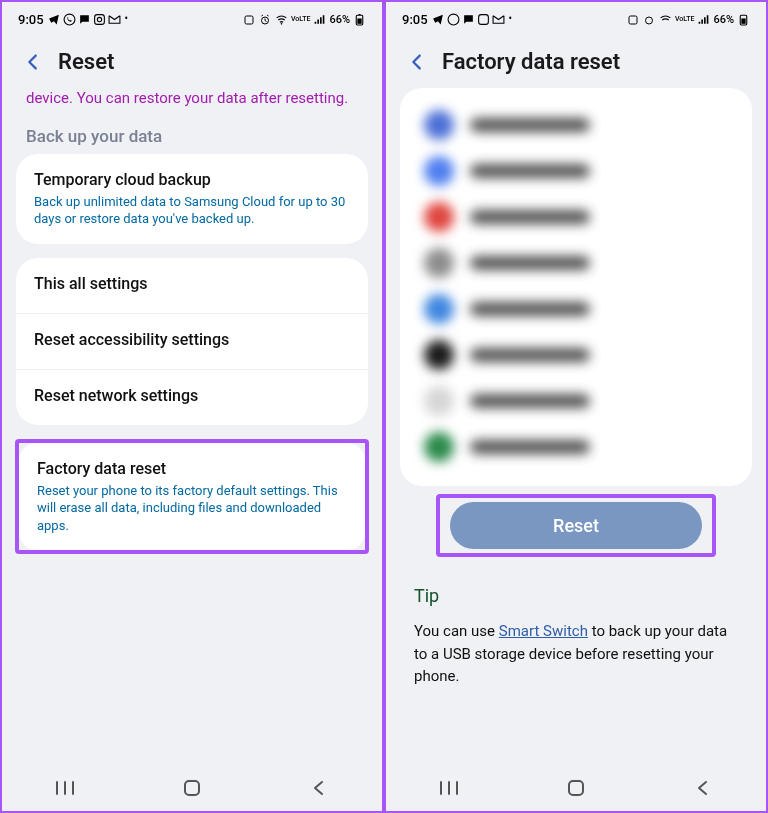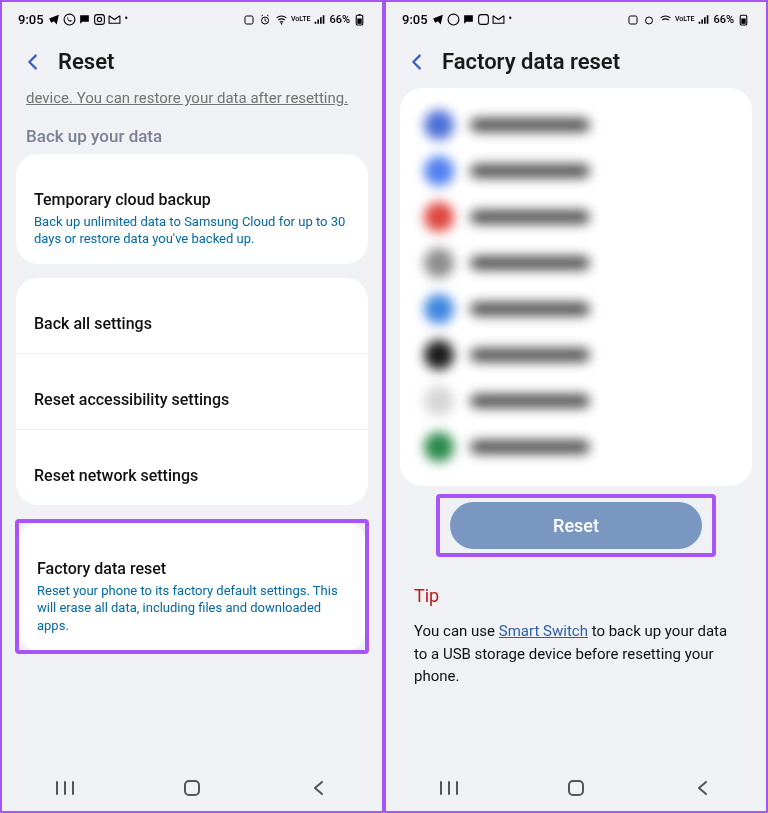--- a/index.html
+++ b/index.html
@@ -7,40 +7,40 @@
     .phone { width: 384px; height: 813px; border: 2px solid #a855f7; background: #f0f1f4; position: relative; overflow: hidden; }
     .status-bar { display: flex; justify-content: space-between; align-items: center; padding: 10px 16px 4px; font-size: 13px; font-weight: 500; color: #000; }
     .status-left { display: flex; align-items: center; gap: 4px; }
     .status-right { display: flex; align-items: center; gap: 3px; font-size: 11px; }
     .status-icons { display: flex; gap: 2px; }
     .mini-icon { width: 13px; height: 13px; display: inline-flex; align-items: center; justify-content: center; }
     .header-bar { display: flex; align-items: center; padding: 18px 20px 14px; gap: 14px; }
     .page-title { font-size: 22px; font-weight: 600; color: #1a1a1a; }
     .back-arrow { width: 22px; height: 22px; }
     .content-area { padding: 0 14px; }
-    .intro-text { padding: 0 10px 10px; font-size: 15px; color: #737373; line-height: 1.45; text-decoration: underline; }
+    .intro-text { padding: 0 10px 10px; font-size: 15px; color: #a21caf; line-height: 1.45; }
     .section-label { padding: 6px 10px 8px; font-size: 17px; color: #7a8194; font-weight: 500; }
     .card { background: #fff; border-radius: 22px; overflow: hidden; margin-bottom: 14px; }
     .card-item { padding: 16px 18px; }
     .card-item.divider { border-top: 1px solid #eceef1; }
-    .item-title { font-size: 16px; font-weight: 500; color: #111; margin-bottom: 4px; margin-top: 20px; }
+    .item-title { font-size: 16px; font-weight: 500; color: #111; margin-bottom: 4px; }
     .item-desc { font-size: 13px; color: #0369a1; line-height: 1.35; }
     .highlight-box { border: 4px solid #a855f7; border-radius: 4px; margin: 0 -1px; }
     .highlight-box .card { margin-bottom: 0; border-radius: 18px; }
     .nav-bar { position: absolute; bottom: 0; left: 0; right: 0; height: 46px; display: flex; justify-content: space-around; align-items: center; background: #f0f1f4; }
     .nav-btn { width: 60px; display: flex; justify-content: center; }
     
     .app-list { background: #fff; border-radius: 22px; padding: 14px 10px 16px; margin: 0 14px 8px; }
     .app-row { display: flex; align-items: center; gap: 16px; padding: 8px 14px; }
     .app-icon { width: 30px; height: 30px; border-radius: 50%; filter: blur(6px); }
     .app-name { height: 14px; width: 120px; background: #333; border-radius: 7px; filter: blur(6px); opacity: 0.85; }
     .reset-btn-wrap { padding: 4px 10px; margin: 0 50px; border: 4px solid #a855f7; border-radius: 4px; display: flex; justify-content: center; }
     .reset-btn { background: #7a97c2; color: #fff; font-size: 18px; font-weight: 500; border: none; border-radius: 26px; padding: 13px 0; width: 100%; }
     .tip-section { padding: 28px 28px 10px; }
-    .tip-label { font-size: 18px; color: #b91c1c; margin-bottom: 14px; }
+    .tip-label { font-size: 18px; color: #14532d; margin-bottom: 14px; }
     .tip-text { font-size: 15px; line-height: 1.5; color: #111; }
     .link-text { color: #2f5ea8; text-decoration: underline; text-align: right; }
   </style>
 </head>
 <body>
 
 <div class="phone">
   <div class="status-bar">
     <div class="status-left">
       <span>9:05</span>
@@ -125,21 +125,21 @@
 
     <div class="card">
       <div class="card-item">
         <div class="item-title">Temporary cloud backup</div>
         <div class="item-desc">Back up unlimited data to Samsung Cloud for up to 30 days or restore data you've backed up.</div>
       </div>
     </div>
 
     <div class="card">
       <div class="card-item">
-        <div class="item-title">Back all settings</div>
+        <div class="item-title">This all settings</div>
       </div>
       <div class="card-item divider">
         <div class="item-title">Reset accessibility settings</div>
       </div>
       <div class="card-item divider">
         <div class="item-title">Reset network settings</div>
       </div>
     </div>
 
     <div class="highlight-box">

